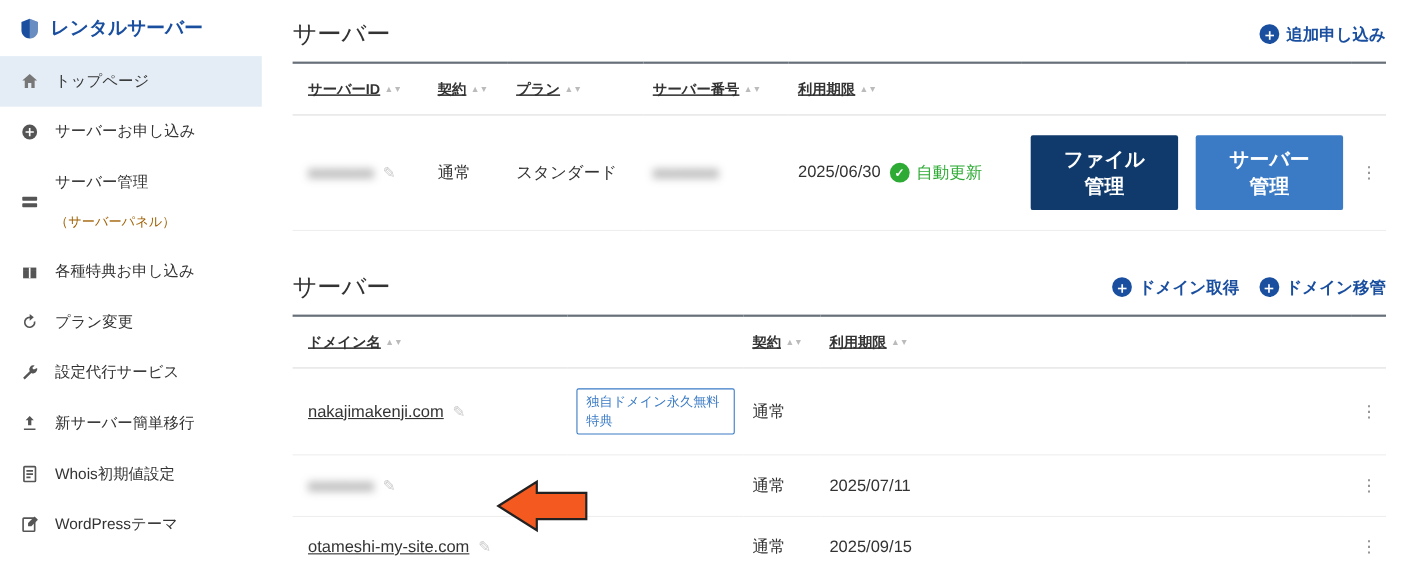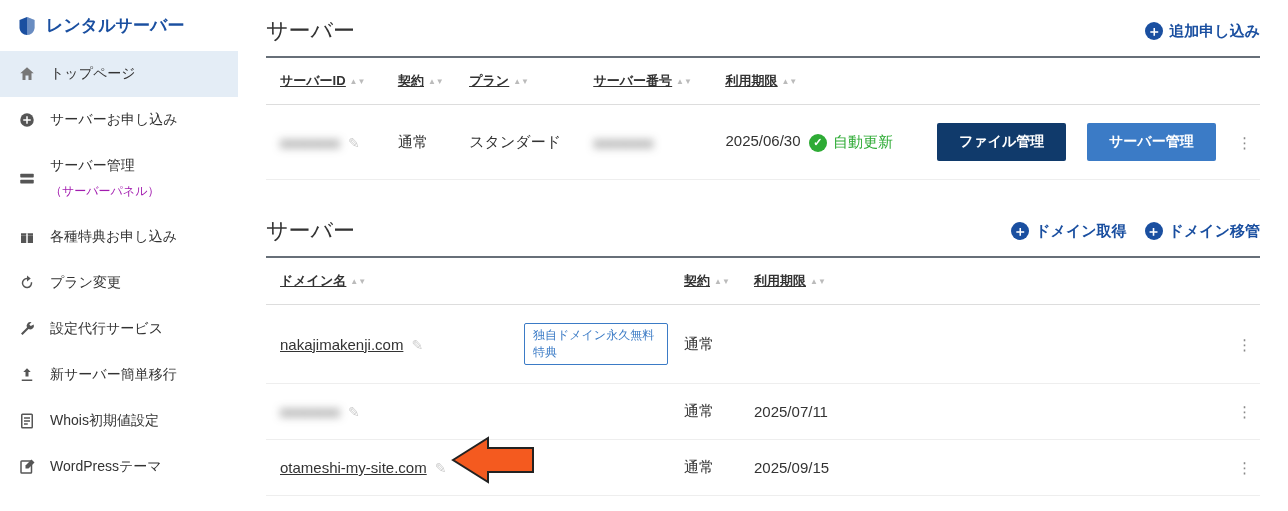--- a/index.html
+++ b/index.html
@@ -41,21 +41,21 @@
     color: #333;
     cursor: pointer;
     font-size: 14px;
   }
   .nav-item.active { background: #e4edf6; text-align: center; }
   .nav-item .icon-slot {
     width: 18px; height: 18px;
     color: #555;
     display:inline-flex;align-items:center;justify-content:center;
   }
-  .nav-item .sub { display:block; font-size:12px; color:#a21caf; margin-top:8px; }
+  .nav-item .sub { display:block; font-size:12px; color:#a16207; margin-top:18px; }
 
   
   .main {
     flex: 1;
     padding: 16px 28px 20px 28px;
     overflow: hidden;
   }
 
   .section-head {
     display: flex;
@@ -121,21 +121,21 @@
     display:inline-block;
   }
   .status-ok { color: #2eab35; display:inline-flex; align-items:center; gap:6px; }
   .check-circle {
     width:18px;height:18px;border-radius:50%;background:#2eab35;color:#fff;
     display:inline-flex;align-items:center;justify-content:center;font-size:11px;font-weight:700;
   }
 
   .btn {
     display:inline-block; padding: 10px 22px; border-radius: 2px;
-    font-weight: 700; font-size: 14px; cursor: pointer; text-align:center;
+    font-weight: 700; font-size: 18px; cursor: pointer; text-align:center;
   }
   .btn-dark { background:#103a6b; color:#fff; }
   .btn-blue { background:#3b7bc6; color:#fff; }
   .kebab { color:#888; font-size:22px; cursor:pointer; line-height:1; text-align:center; }
 
   .badge {
     display:inline-block; border:1px solid #3b7bc6; color:#3b7bc6;
     font-size:12px; padding:3px 8px; border-radius:2px;
   }
   .domain-link { text-decoration: underline; color:#333; cursor:pointer; }

